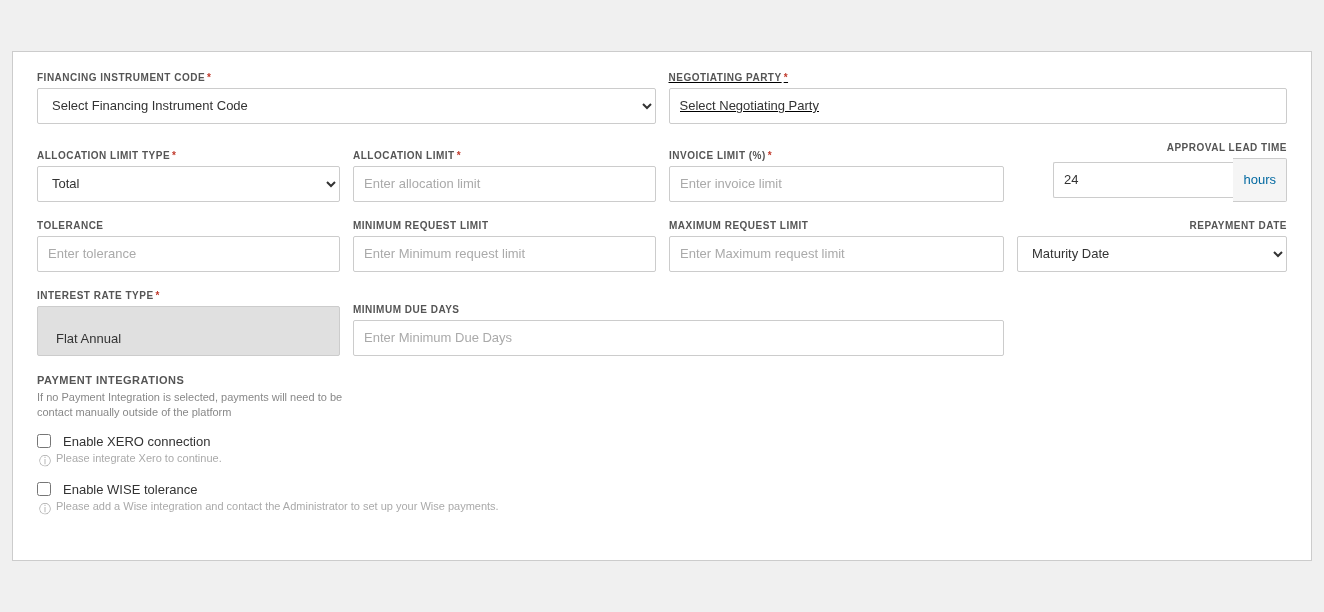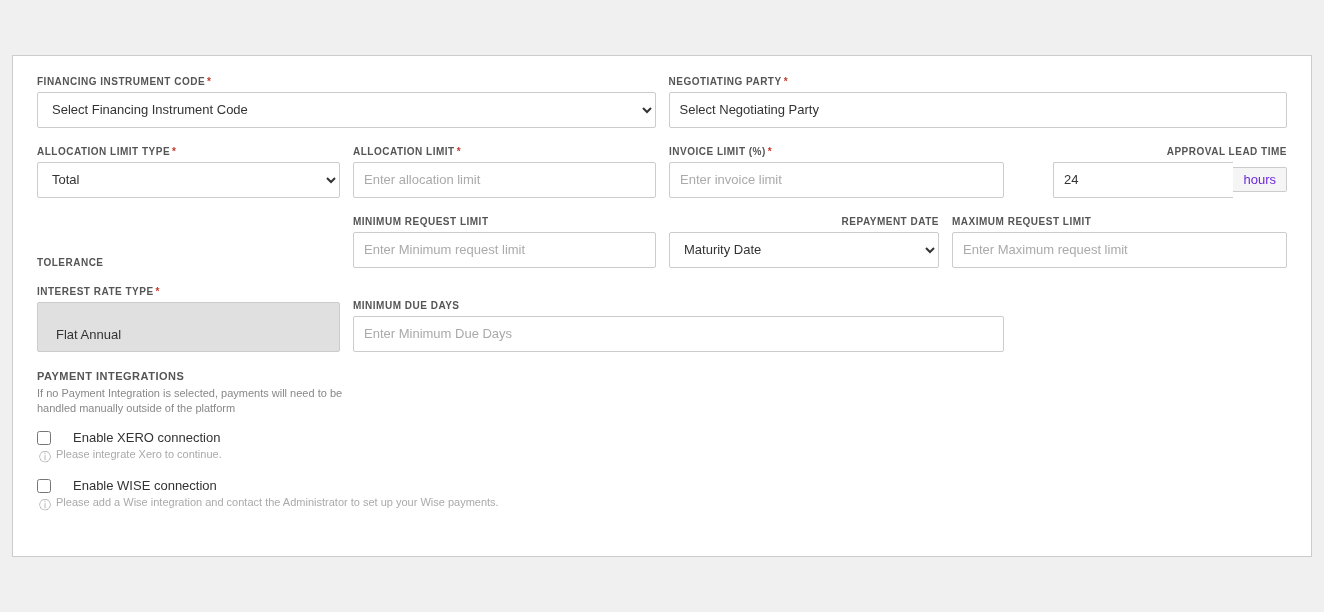--- a/index.html
+++ b/index.html
@@ -91,22 +91,22 @@
       flex: 1;
     }
 
     .suffix-label {
       border: 1px solid #ccc;
       border-left: none;
       border-radius: 0 2px 2px 0;
       padding: 8px 10px;
       background: #f5f5f5;
       font-size: 13px;
-      color: #6d28d9;
-      height: 25px;
+      color: #0369a1;
+      height: 44px;
       display: flex;
       align-items: center;
       white-space: nowrap;
     }
 
     .btn-flat-annual {
       background: #e0e0e0;
       border: 1px solid #ccc;
       border-radius: 2px;
       padding: 24px 18px;
@@ -138,22 +138,21 @@
       max-width: 310px;
       line-height: 1.4;
     }
 
     .integration-item {
       margin-bottom: 12px;
     }
 
     .integration-checkbox-row {
       display: flex;
-      align-items: center;
-      gap: 22px;
+      gap: 12px;
       margin-bottom: 3px;
     }
 
     .integration-checkbox-row input[type="checkbox"] {
       width: 14px;
       height: 14px;
       margin: 0;
     }
 
     .integration-label {
@@ -179,21 +178,21 @@
       color: #aaa;
     }
 
     
     .col-w1 { width: 303px; min-width: 303px; }
     .col-w2 { width: 303px; min-width: 303px; }
     .col-w3 { flex: 1; }
     .col-w4 { width: 270px; min-width: 270px; align-items: flex-end; }
 
     .col-full-left { flex: 1; max-width: 628px; }
-    .col-full-right { flex: 1; }
+    .col-full-right { flex: 1; text-decoration: underline; }
 
   </style>
 </head>
 <body>
 
 <div class="form-container">
 
   <div class="row">
     <div class="field-group col-full-left">
       <label>
@@ -237,70 +236,71 @@
       <div class="input-with-suffix">
         <input type="text" value="24" style="">
         <span class="suffix-label">hours</span>
       </div>
     </div>
   </div>
 
   <div class="row">
     <div class="field-group col-w1">
       <label>TOLERANCE</label>
+      <input type="text" placeholder="Enter tolerance" style="">
     </div>
     <div class="field-group col-w2">
       <label>MINIMUM REQUEST LIMIT</label>
       <input type="text" placeholder="Enter Minimum request limit" style="">
+    </div>
+    <div class="field-group col-w3">
+      <label>MAXIMUM REQUEST LIMIT</label>
+      <input type="text" placeholder="Enter Maximum request limit" style="">
     </div>
     <div class="field-group col-w4">
       <label>REPAYMENT DATE</label>
       <select>
         <option>Maturity Date</option>
       </select>
     </div>
-    <div class="field-group col-w3">
-      <label>MAXIMUM REQUEST LIMIT</label>
-      <input type="text" placeholder="Enter Maximum request limit" style="">
-    </div>
   </div>
 
   <div class="row">
     <div class="field-group col-w2">
       <label>
         <span>INTEREST RATE TYPE</span><span class="required">*</span>
       </label>
       <button class="btn-flat-annual">Flat Annual</button>
     </div>
     <div class="field-group col-w3">
       <label>MINIMUM DUE DAYS</label>
       <input type="text" placeholder="Enter Minimum Due Days" style="">
     </div>
     <div class="field-group col-w4"></div>
   </div>
 
   <div class="payment-integrations-section">
     <div class="payment-integrations-title">PAYMENT INTEGRATIONS</div>
-    <div class="payment-integrations-note">If no Payment Integration is selected, payments will need to be handled manually outside of the platform</div>
+    <div class="payment-integrations-note">If no Payment Integration is selected, payments will need to be contact manually outside of the platform</div>
 
     <div class="integration-item">
       <div class="integration-checkbox-row">
         <input type="checkbox" style="">
         <span class="integration-label">Enable XERO connection</span>
       </div>
       <div class="integration-note-row">
         <span class="info-icon">ⓘ</span>
         <span class="integration-note-text">Please integrate Xero to continue.</span>
       </div>
     </div>
 
     <div class="integration-item">
       <div class="integration-checkbox-row">
         <input type="checkbox" style="">
-        <span class="integration-label">Enable WISE connection</span>
+        <span class="integration-label">Enable WISE tolerance</span>
       </div>
       <div class="integration-note-row">
         <span class="info-icon">ⓘ</span>
         <span class="integration-note-text">Please add a Wise integration and contact the Administrator to set up your Wise payments.</span>
       </div>
     </div>
   </div>
 
 </div>
 

